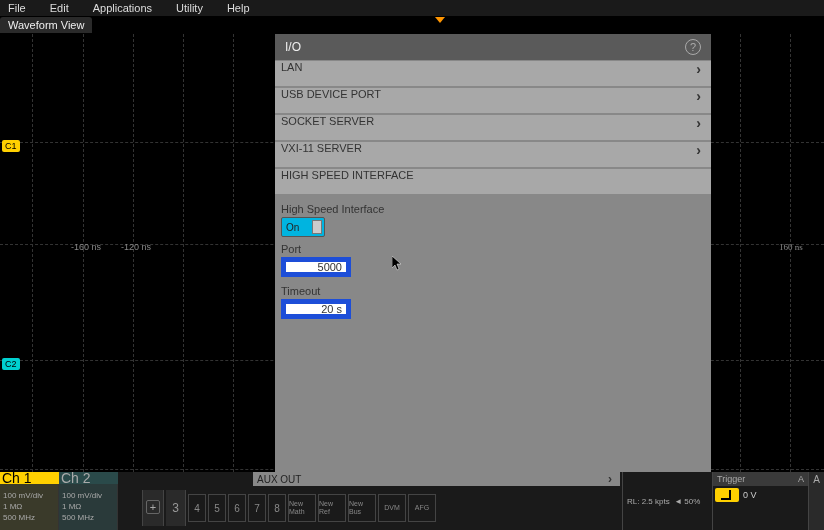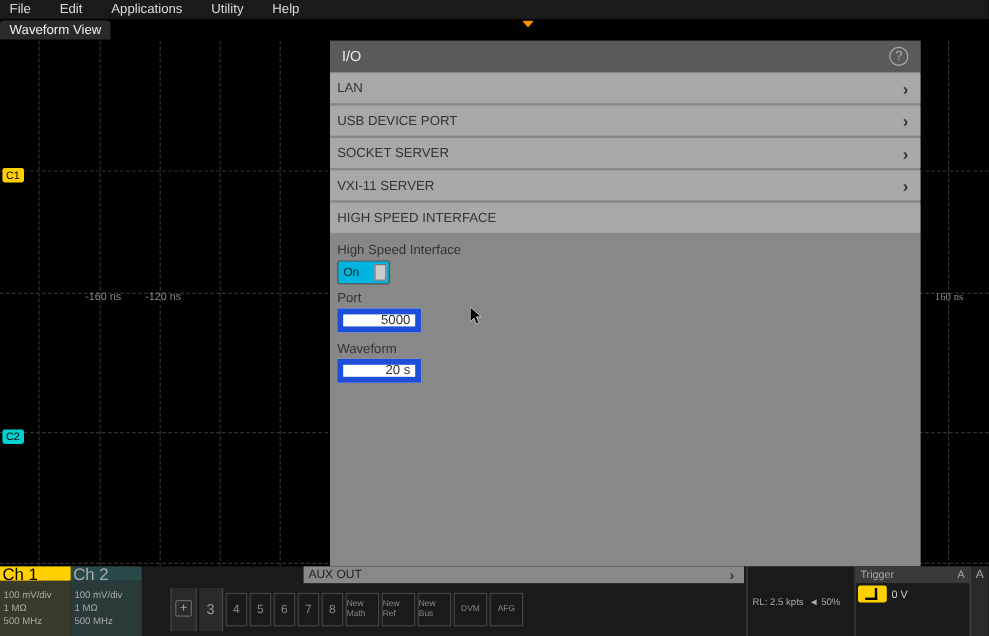--- a/index.html
+++ b/index.html
@@ -109,21 +109,21 @@
       top: 208px;
       font-size: 9px;
       color: #888;
     }
     
     
     .io-panel {
       position: absolute;
       left: 275px;
       top: 0;
-      width: 492px;
+      width: 436px;
       height: 438px;
       background: #888;
       display: flex;
       flex-direction: column;
     }
     .io-header {
       background: #5a5a5a;
       height: 26px;
       display: flex;
       align-items: center;
@@ -142,21 +142,20 @@
       justify-content: center;
       font-size: 11px;
       color: #aaa;
     }
     
     .io-row {
       background: #a8a8a8;
       height: 25px;
       margin: 1px 0;
       display: flex;
-      align-items: center;
       justify-content: space-between;
       padding: 0 10px 0 6px;
       color: #333;
       font-size: 11px;
       cursor: pointer;
     }
     .io-row.nobutton {
       justify-content: flex-start;
       cursor: default;
     }
@@ -479,21 +478,21 @@
       <span>HIGH SPEED INTERFACE</span>
     </div>
     <div class="io-content">
       <div class="field-label">High Speed Interface</div>
       <div class="toggle">
         <span>On</span>
         <span class="toggle-handle"></span>
       </div>
       <div class="field-label" style="margin-top:6px;">Port</div>
       <input class="text-input" value="5000" style="">
-      <div class="field-label" style="margin-top:8px;">Waveform</div>
+      <div class="field-label" style="margin-top:8px;">Timeout</div>
       <input class="text-input" value="20 s" style="">
     </div>
     <div class="cursor-arrow">
       <svg width="13" height="16" viewBox="0 0 13 16">
           <path d="M0,0 L0,12 L3,9 L5,14 L7,13 L5,8 L9,8 Z" fill="#000" stroke="#fff" stroke-width="0.5"></path>
         </svg>
     </div>
   </div>
 </div>
 

